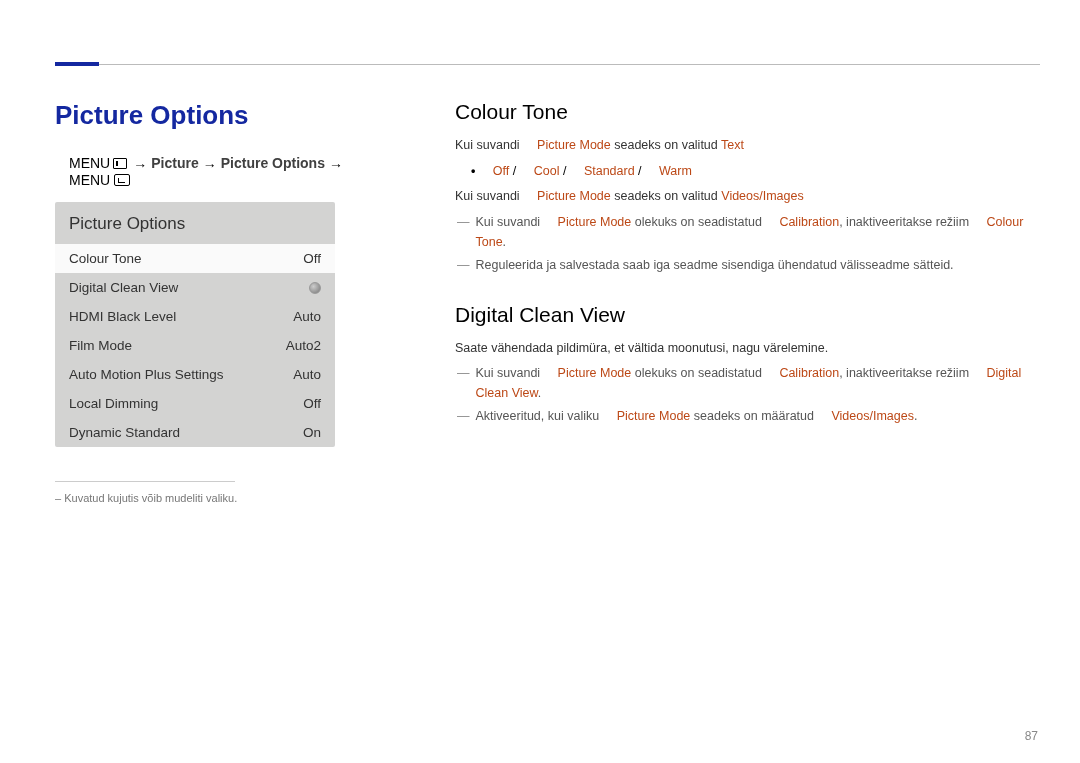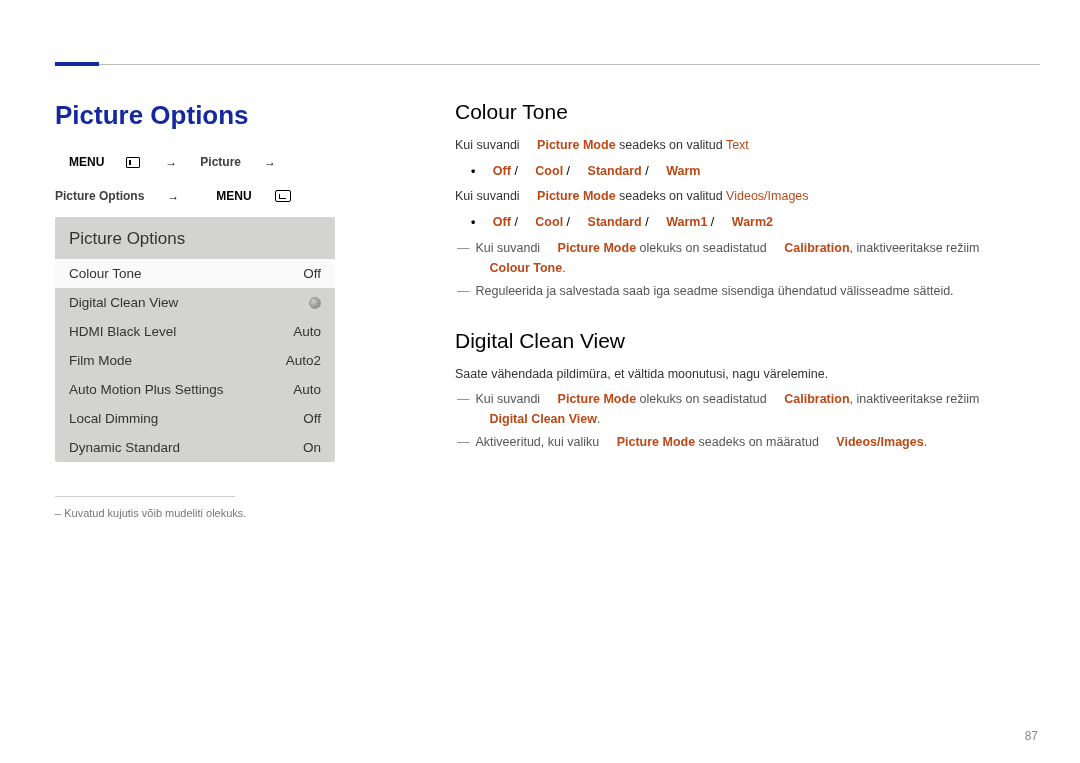--- a/index.html
+++ b/index.html
@@ -32,27 +32,27 @@
     left: 455px; top: 100px;
     width: 570px;
   }
   .h1 {
     font-size: 26px;
     color: #1428a0;
     font-weight: 600;
     margin-bottom: 24px;
   }
   .breadcrumb {
-    font-size: 12px;
+    font-size: 14px;
     font-weight: bold;
     margin-bottom: 14px;
     display: flex;
     align-items: center;
     flex-wrap: wrap;
-    gap: 20px;
+    gap: 1px;
   }
   .breadcrumb .hl { color: #404040; font-weight: bold; }
   .breadcrumb .arrow { color:#000; margin: 0 3px; }
   .menu-icon {
     display:inline-block; width:14px; height:11px;
     border:1px solid #000; border-radius:1px;
     position:relative; margin:0 2px; vertical-align:middle;
   }
   .menu-icon::before {
     content:""; position:absolute; left:2px; right:2px; top:2px; bottom:2px;
@@ -112,21 +112,21 @@
     font-weight:500;
     margin-bottom:12px;
   }
   .para {
     font-size:12.5px;
     color:#333;
     margin-bottom:6px;
     line-height:1.5;
   }
   .hl { color:#bc4816; }
-  .bold { font-weight:bold;padding-left:14px; }
+  .bold { font-weight:normal;padding-left:14px; }
   ul.bullets { list-style:none; margin:0 0 6px 16px; }
   ul.bullets li::before { content:"•  "; font-weight:bold; }
   ul.bullets li { font-size:12.5px; line-height:1.6; }
   .dash-line {
     font-size:12.5px; color:#555; line-height:1.6;
     display:flex; gap:6px; margin-left:2px;
     margin-bottom:3px;
   }
   .dash-line .dash { color:#888; flex:0 0 auto; }
   .section-gap { margin-top:28px; }
@@ -192,43 +192,38 @@
       <span class="val">Off</span>
     </div>
     <div class="panel-row">
       <span>Dynamic Standard</span>
       <span class="val">On</span>
     </div>
   </div>
 
   <div class="note-rule"></div>
   <div class="footnote">
-    <span>– </span><span>Kuvatud kujutis võib mudeliti olekuks.</span>
+    <span>– </span><span>Kuvatud kujutis võib mudeliti valiku.</span>
   </div>
 </div>
 
 <div class="right-col">
   <div class="h2">Colour Tone</div>
 
   <div class="para">
     <span>Kui suvandi </span><span class="hl bold">Picture Mode</span><span> seadeks on valitud </span><span class="hl">Text</span>
   </div>
   <ul class="bullets">
     <li>
       <span class="hl bold">Off</span><span> / </span><span class="hl bold">Cool</span><span> / </span><span class="hl bold">Standard</span><span> / </span><span class="hl bold">Warm</span>
     </li>
   </ul>
   <div class="para">
     <span>Kui suvandi </span><span class="hl bold">Picture Mode</span><span> seadeks on valitud </span><span class="hl">Videos/Images</span>
   </div>
-  <ul class="bullets">
-    <li>
-      <span class="hl bold">Off</span><span> / </span><span class="hl bold">Cool</span><span> / </span><span class="hl bold">Standard</span><span> / </span><span class="hl bold">Warm1</span><span> / </span><span class="hl bold">Warm2</span>
-    </li>
-  </ul>
   <div class="dash-line">
     <span class="dash">―</span>
     <span>
       <span>Kui suvandi </span><span class="hl bold">Picture Mode</span><span> olekuks on seadistatud </span><span class="hl bold">Calibration</span><span>, inaktiveeritakse režiim </span><span class="hl bold">Colour Tone</span><span>.</span>
     </span>
   </div>
   <div class="dash-line">
     <span class="dash">―</span>
     <span>Reguleerida ja salvestada saab iga seadme sisendiga ühendatud välisseadme sätteid.</span>
   </div>

